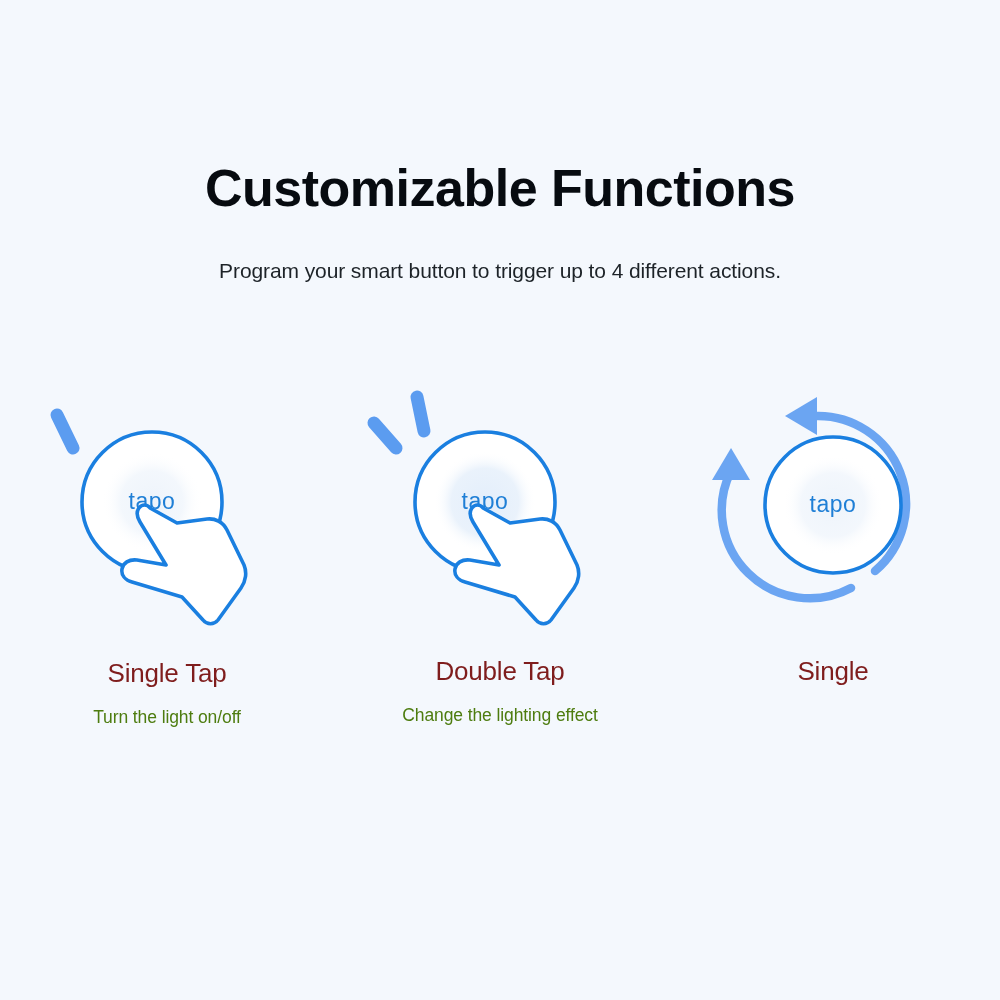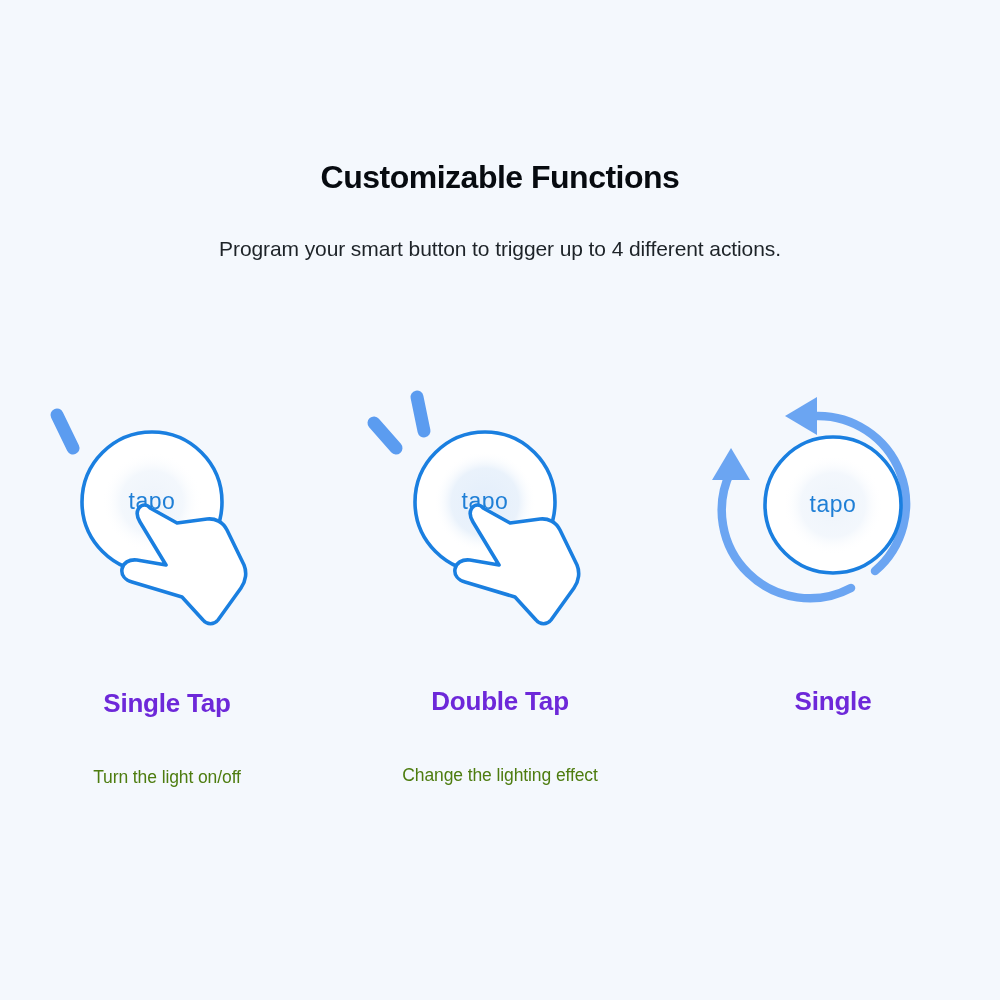--- a/index.html
+++ b/index.html
@@ -25,21 +25,21 @@
 
   
   .header {
     position: absolute;
     top: 160px;
     left: 0;
     width: 1000px;
     text-align: center;
   }
   .title {
-    font-size: 32px;
+    font-size: 52px;
     font-weight: bold;
     color: #070b10;
     letter-spacing: -0.5px;
     line-height: 1.1;
     margin: 0;
   }
   .subtitle {
     font-size: 21px;
     font-weight: normal;
     color: #1d2328;
@@ -57,36 +57,35 @@
     display: flex;
     flex-direction: row;
     align-items: flex-start;
     justify-content: center;
   }
   .feature {
     width: 333px;
     display: flex;
     flex-direction: column;
     align-items: center;
-    gap: 30px;
   }
   .art {
     width: 280px;
     height: 275px;
     position: relative;
   }
   .art svg {
     display: block;
     width: 280px;
     height: 275px;
   }
   .feature-title {
     font-size: 26px;
-    font-weight: bold;
-    color: #6d28d9;
+    font-weight: normal;
+    color: #7f1d1d;
     margin: 0;
     letter-spacing: -0.2px;
   }
   .feature-desc {
     font-size: 17.5px;
     font-weight: normal;
     color: #4d7c0f;
     margin: 0;
     padding-top: 15px;
     line-height: 1.55;

